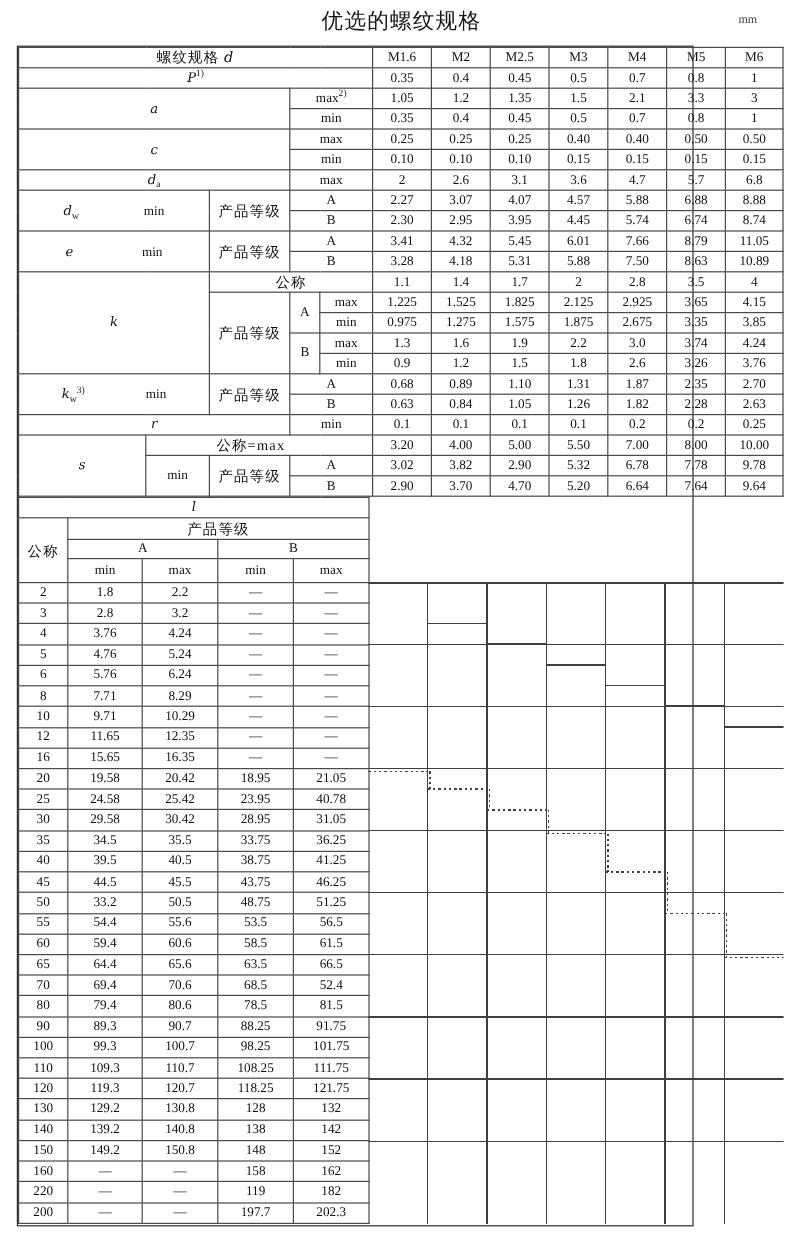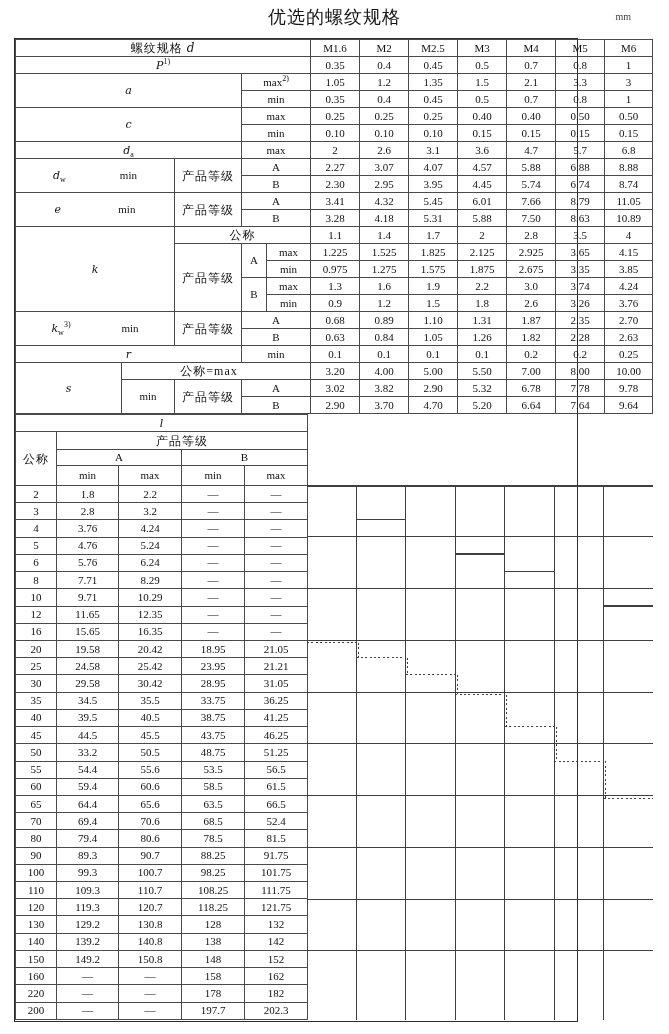--- a/index.html
+++ b/index.html
@@ -411,21 +411,21 @@
             <td>19.58</td>
             <td>20.42</td>
             <td>18.95</td>
             <td>21.05</td>
           </tr>
           <tr>
             <td>25</td>
             <td>24.58</td>
             <td>25.42</td>
             <td>23.95</td>
-            <td>21.21</td>
+            <td>40.78</td>
           </tr>
           <tr>
             <td>30</td>
             <td>29.58</td>
             <td>30.42</td>
             <td>28.95</td>
             <td>31.05</td>
           </tr>
           <tr class="thick">
             <td>35</td>
@@ -543,21 +543,21 @@
             <td>160</td>
             <td>—</td>
             <td>—</td>
             <td>158</td>
             <td>162</td>
           </tr>
           <tr>
             <td>220</td>
             <td>—</td>
             <td>—</td>
-            <td>178</td>
+            <td>119</td>
             <td>182</td>
           </tr>
           <tr class="thick">
             <td>200</td>
             <td>—</td>
             <td>—</td>
             <td>197.7</td>
             <td>202.3</td>
           </tr>
         </tbody>

